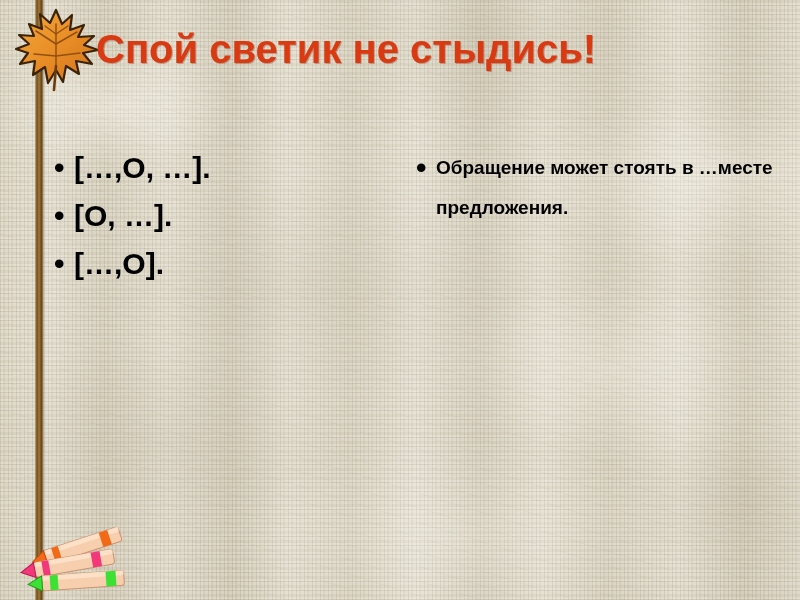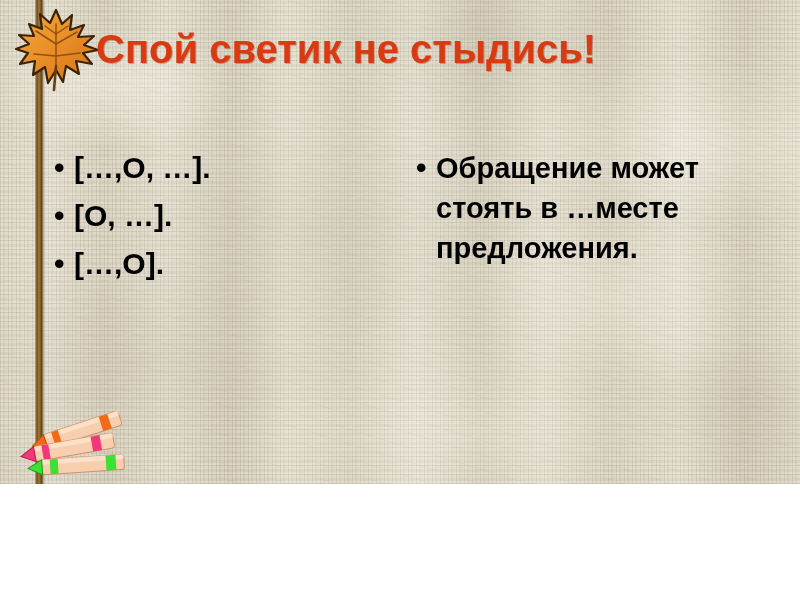--- a/index.html
+++ b/index.html
@@ -10,21 +10,21 @@
   body {
     width: 800px;
     height: 600px;
     overflow: hidden;
     font-family: "Liberation Sans", sans-serif;
   }
 
   #slide {
     position: relative;
     width: 800px;
-    height: 484px;
+    height: 600px;
     overflow: hidden;
     background-color: #fde047;
   }
 
   
   .bg-base {
     position: absolute;
     inset: 0;
     background-color: #d8d1be;
     background-image:
@@ -174,21 +174,21 @@
   .bullet-item::before {
     content: "\2022";
     position: absolute;
     left: 2px;
     top: 0;
     font-size: 30px;
     line-height: 40px;
     color: #000000;
   }
   .col-right .bullet-item {
-    font-size: 29px;
+    font-size: 19px;
     line-height: 40px;
     padding-left: 22px;
   }
 
   
   .crayons {
     position: absolute;
     left: 6px;
     bottom: 0;
     width: 150px;

